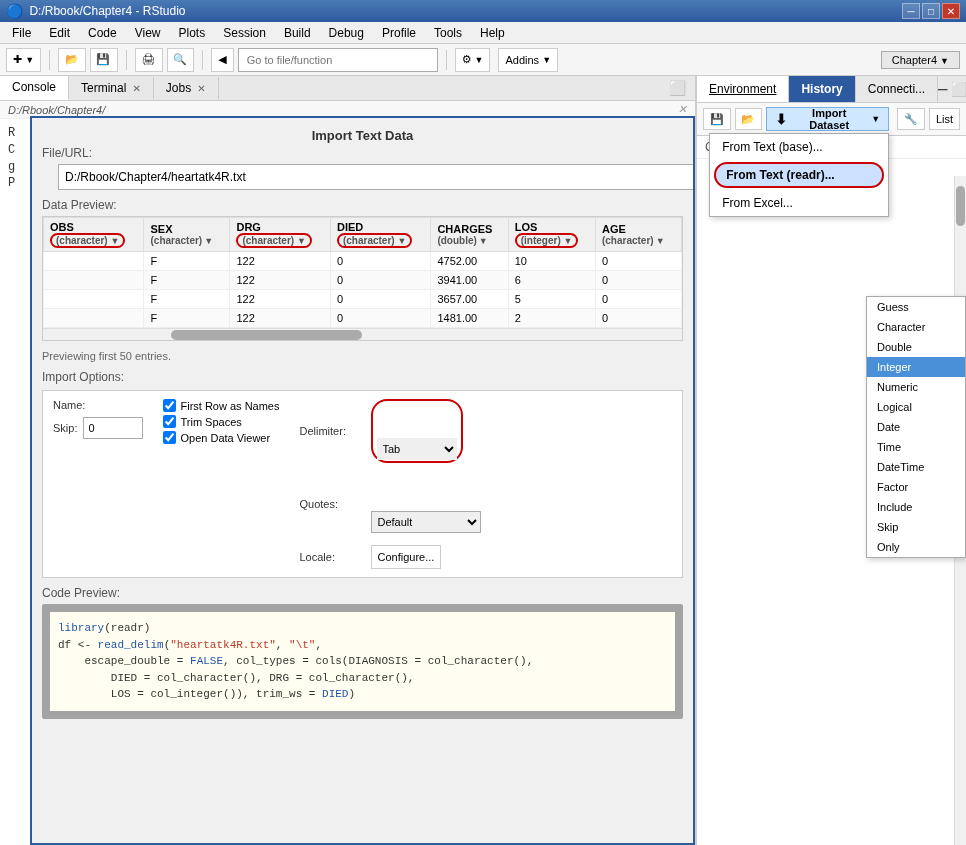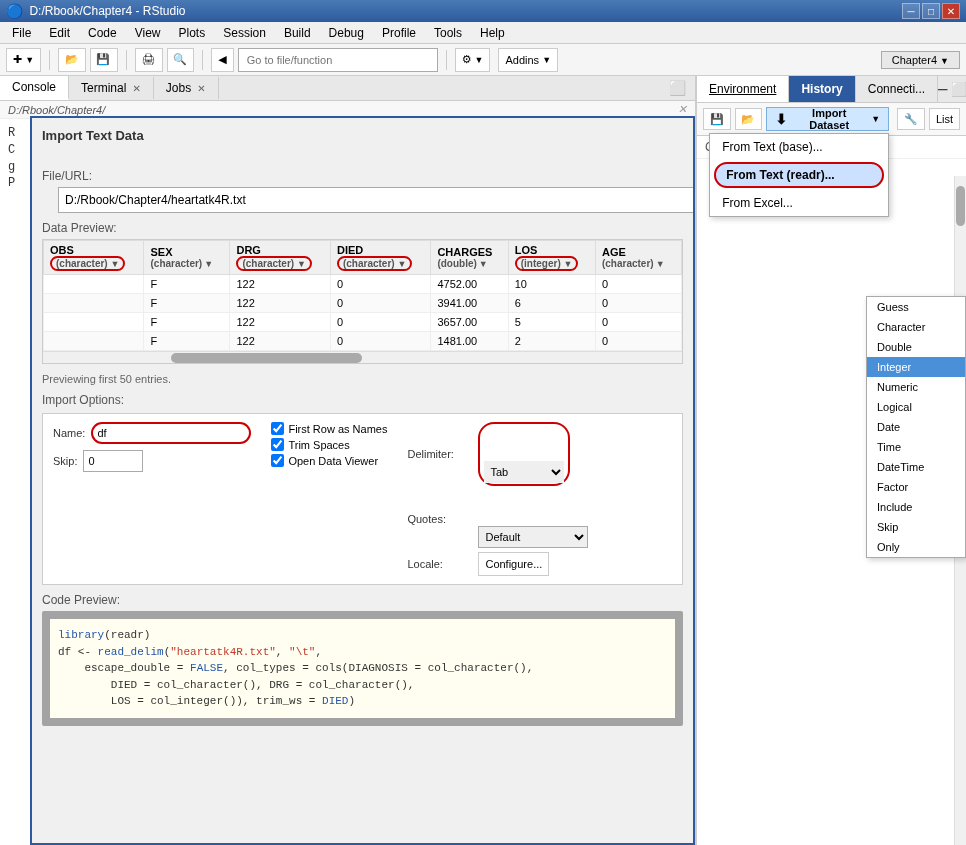--- a/index.html
+++ b/index.html
@@ -39,21 +39,21 @@
     
     
     .path-bar { background: #f8f8f8; border-bottom: 1px solid #eee; padding: 2px 8px; font-size: 11px; color: #555; display: flex; align-items: center; justify-content: space-between; font-style: italic; }
     
     
     .console-area { flex: 1; padding: 6px 8px; font-family: 'Courier New', monospace; font-size: 12px; color: #333; background: white; overflow-y: auto; }
     .console-line { line-height: 1.4; }
     
     
     .import-dialog { position: absolute; top: 40px; left: 30px; right: 0; bottom: 0; background: #f0f0f0; border: 2px solid #2d5a9e; z-index: 10; padding: 10px; overflow-y: auto; }
-    .import-dialog-title { font-size: 13px; font-weight: bold; color: #333; margin-bottom: 26px; }
+    .import-dialog-title { font-size: 13px; font-weight: bold; color: #333; margin-bottom: 3px; text-align: center; }
     .section-label { font-size: 12px; color: #555; margin-bottom: 4px; }
     .file-url-box { width: 100%; height: 26px; border: 1px solid #aaa; padding: 2px 6px; font-size: 12px; background: white; margin-bottom: 10px; }
     
     
     .data-preview-label { font-size: 12px; color: #555; margin-bottom: 4px; }
     .data-table-wrapper { border: 1px solid #ccc; background: white; overflow: hidden; margin-bottom: 6px; }
     .data-table { width: 100%; border-collapse: collapse; font-size: 11px; }
     .data-table th { background: #f0f0f0; border: 1px solid #ddd; padding: 3px 6px; text-align: left; font-weight: bold; }
     .data-table td { border: 1px solid #eee; padding: 3px 6px; text-align: left; }
     .data-table tbody tr:nth-child(even) { background: #fafafa; }
@@ -299,21 +299,20 @@
       <div class="preview-note">Previewing first 50 entries.</div>
 
       <div class="import-options-label">Import Options:</div>
 
       <div class="import-options-box">
         <div class="options-row">
 
           <div style="display:flex;flex-direction:column;gap:6px;">
             <div class="option-group">
               <span class="option-label">Name:</span>
-              <input class="option-input" type="text" value="df" style="border: 2px solid rgb(204, 0, 0); border-radius: 16px; width: 160px;">
             </div>
             <div class="option-group">
               <span class="option-label">Skip:</span>
               <input class="option-input-sm" type="text" value="0" style="">
             </div>
           </div>
 
           <div class="checkbox-group" style="margin-left:10px;">
             <div class="checkbox-item">
               <input type="checkbox" checked="" style="">
@@ -322,21 +321,21 @@
             <div class="checkbox-item">
               <input type="checkbox" checked="" style="">
               <span>Trim Spaces</span>
             </div>
             <div class="checkbox-item">
               <input type="checkbox" checked="" style="">
               <span>Open Data Viewer</span>
             </div>
           </div>
 
-          <div style="display:flex;flex-direction:column;gap:4px;margin-left:10px;">
+          <div style="display:flex;flex-direction:column;gap:12px;margin-left:10px;">
             <div class="opt-row">
               <span class="opt-key">Delimiter:</span>
               <div style="border:2px solid #cc0000;border-radius:16px;display:inline-flex;align-items:center;padding:1px 4px;">
                 <select class="option-select" style="border:none;outline:none;width:80px;">
                   <option>Tab</option>
                   <option>Comma</option>
                   <option>Semicolon</option>
                   <option>Space</option>
                 </select>
               </div>

